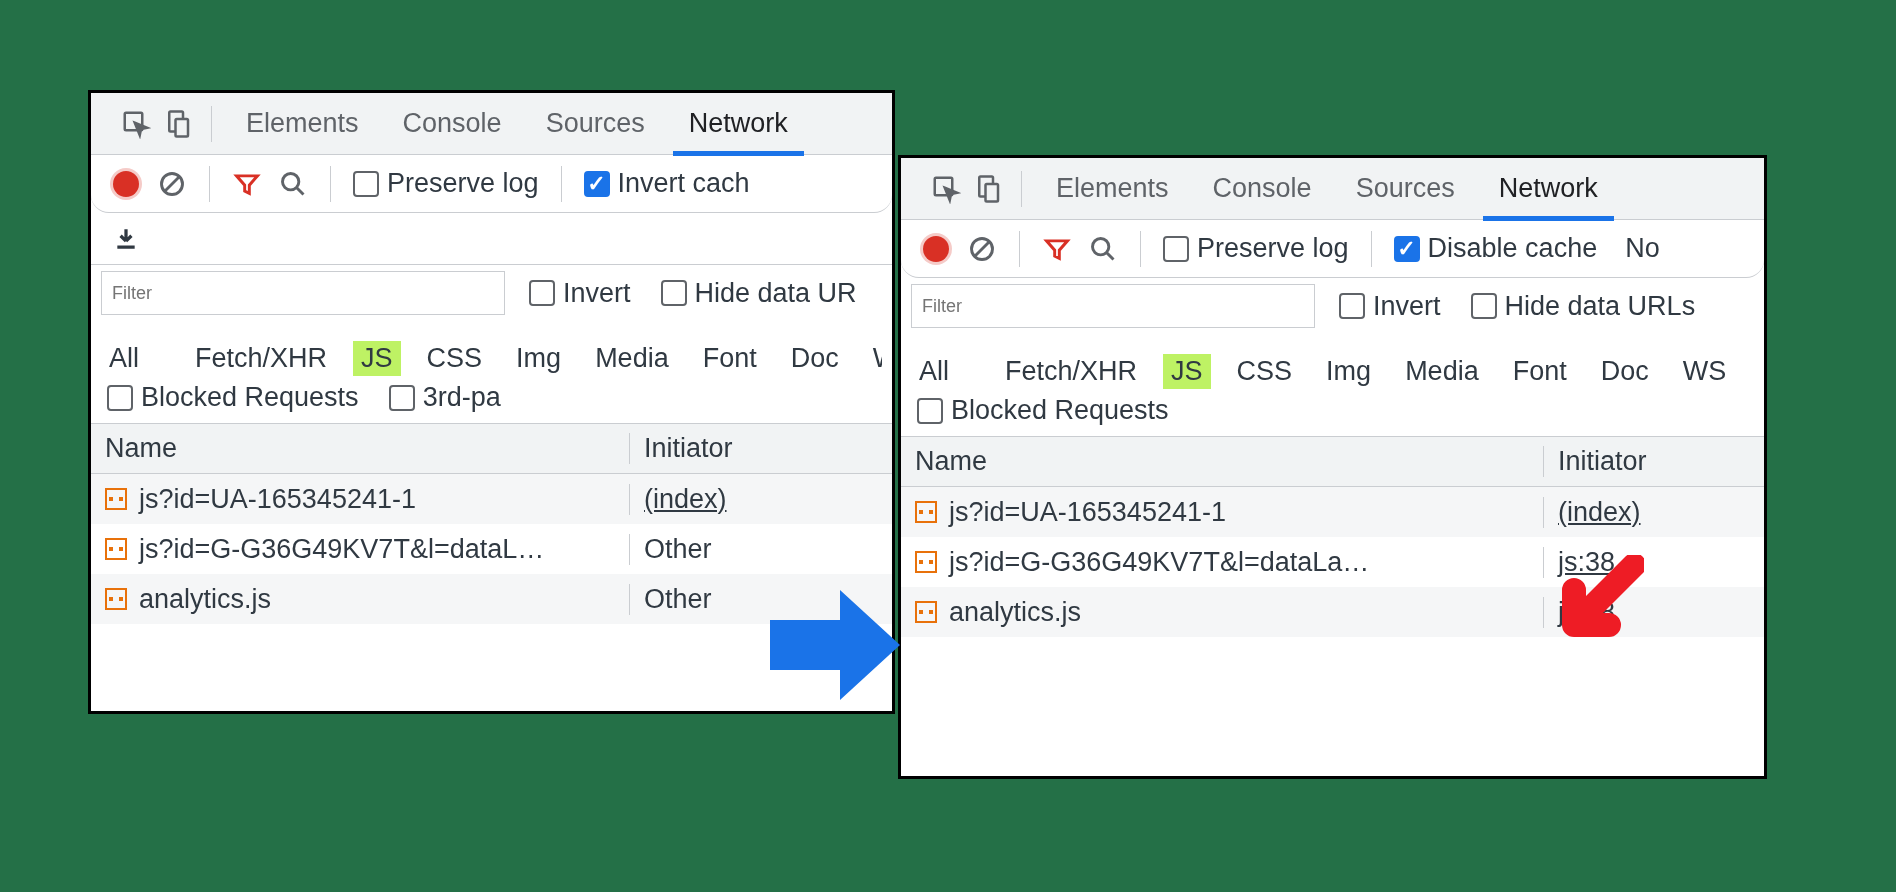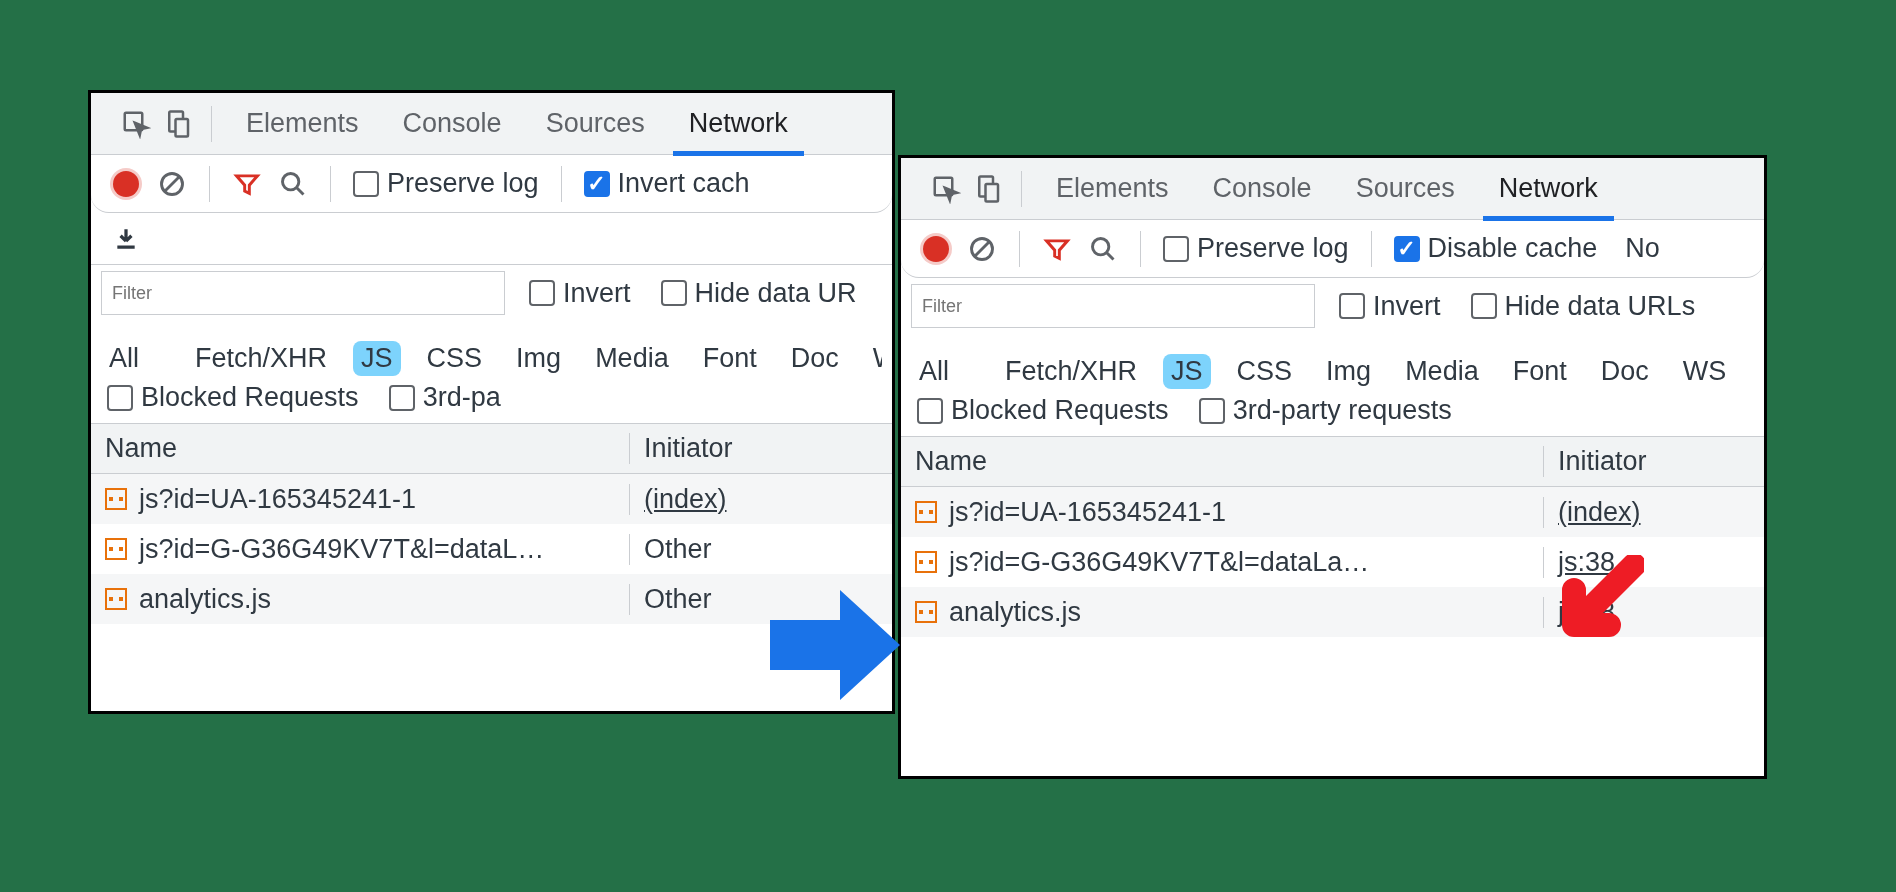--- a/index.html
+++ b/index.html
@@ -135,22 +135,22 @@
     padding: 0 10px;
     color: #9aa0a6;
   }
   .type-pill {
     padding: 2px 8px;
     color: #303942;
     white-space: nowrap;
     margin-top: 20px;
   }
   .type-pill.selected {
-    background: #7dd3fc;
-    border-radius: 8px;
+    background: #bef264;
+    border-radius: 0;
   }
   .type-sep {
     width: 1px;
     height: 30px;
     background: #cacdd1;
     margin: 0 2px;
   }
   .table {
     width: 100%;
   }
@@ -438,24 +438,20 @@
       <span class="type-pill">Font</span>
       <span class="type-pill">Doc</span>
       <span class="type-pill">WS</span>
       <span class="type-pill">Wasm</span>
     </div>
     <div class="filter-row">
       <div class="toolbar-item">
           <span class="checkbox"></span>
           <span>Blocked Requests</span>
         </div>
-      <div class="toolbar-item">
-          <span class="checkbox"></span>
-          <span>3rd-party requests</span>
-        </div>
     </div>
   </div>
   <div class="table">
     <div class="thead">
       <div class="cell-name" style="flex:1;">Name</div>
       <div class="cell-init" style="width:220px;">Initiator</div>
     </div>
     <div class="trow">
       <div class="cell-name">
           <span class="js-icon"></span>

